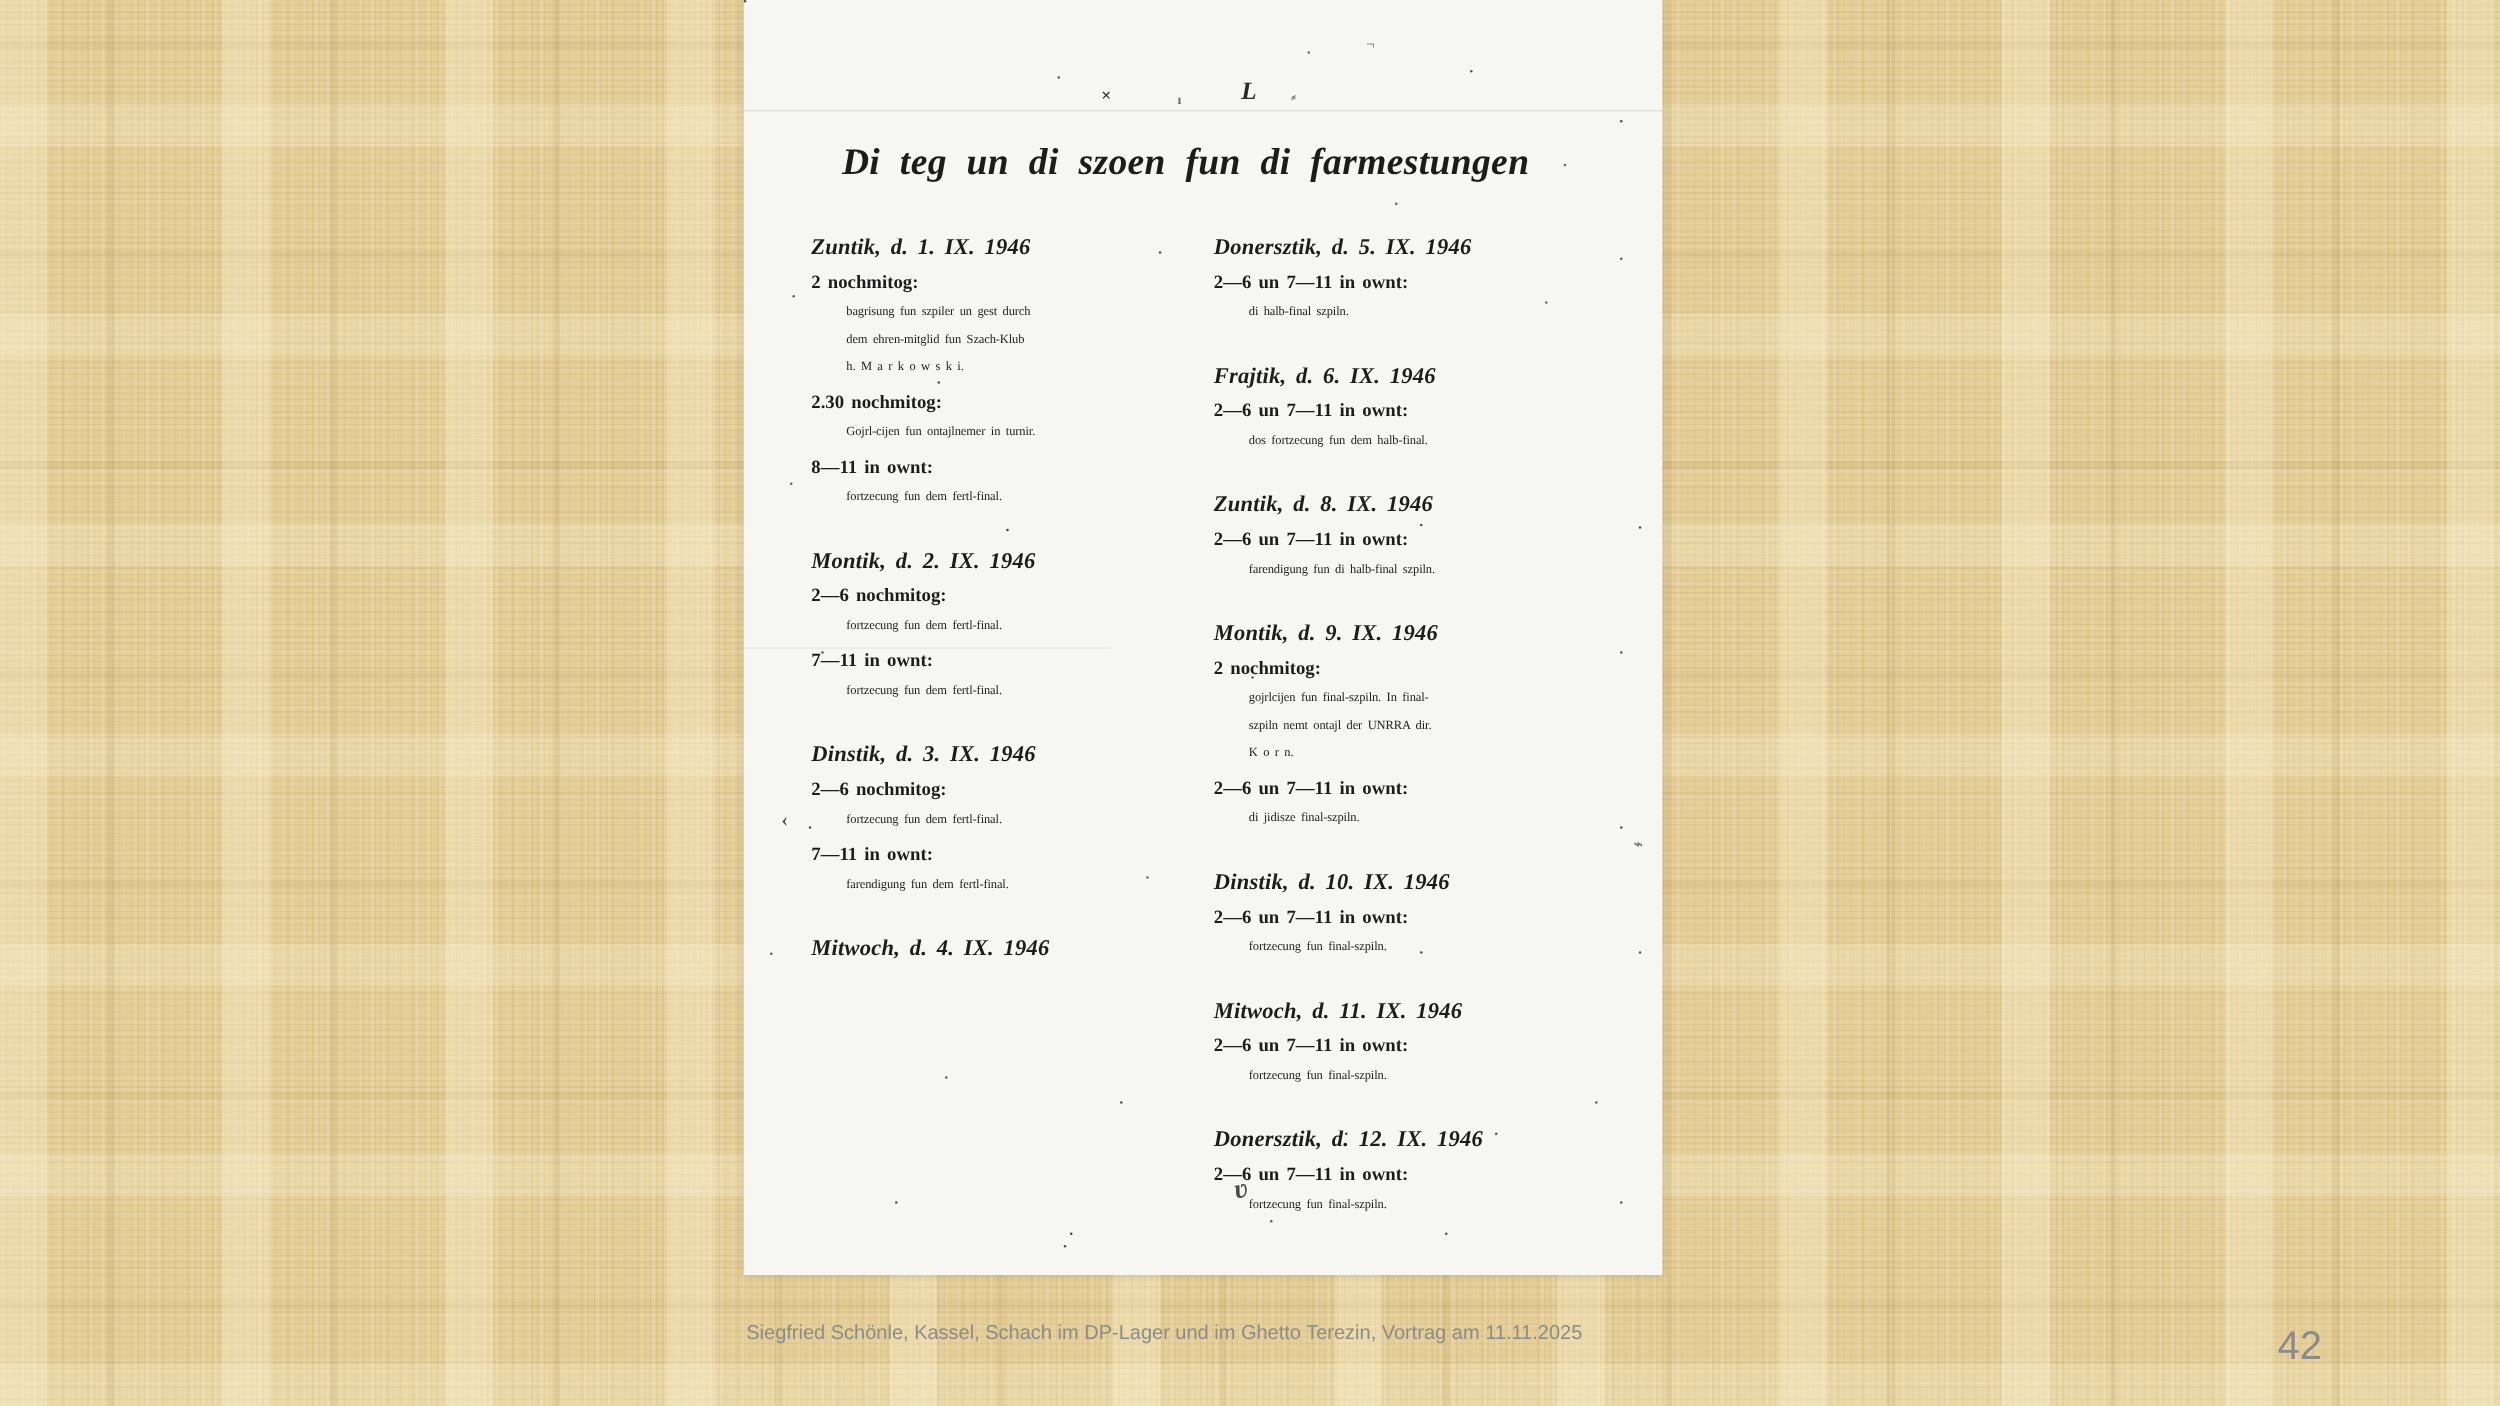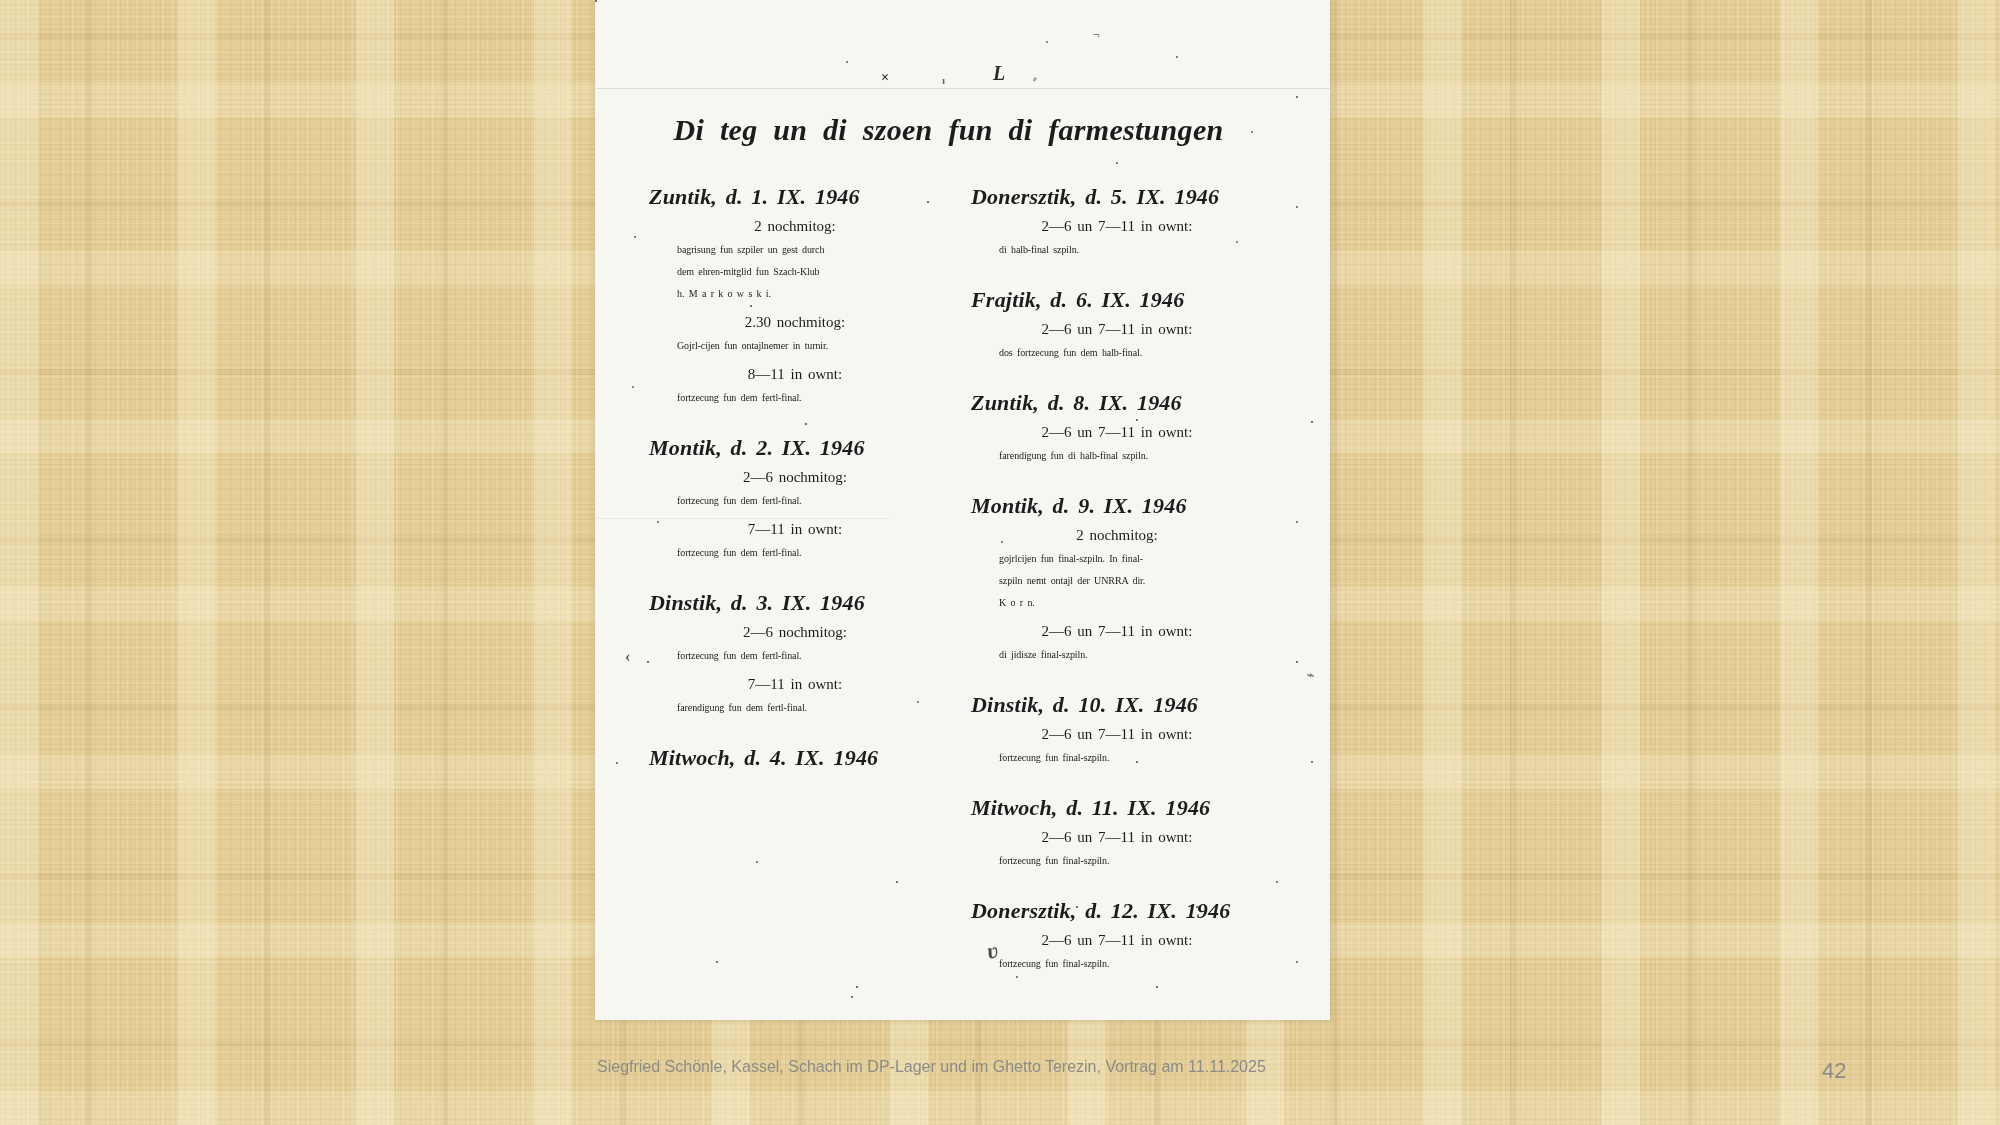--- a/index.html
+++ b/index.html
@@ -52,39 +52,39 @@
   .mk8{left:498px;top:28px;font-size:12px;opacity:.55;}
 
   .doc-title{
     margin:112px 0 0 0;text-align:center;transform:translateX(-14px);
     font-style:italic;font-weight:bold;font-size:30px;line-height:36px;
     word-spacing:8px;letter-spacing:.3px;
   }
   .columns{display:flex;gap:30px;margin:36px 0 0 54px;}
   .col{width:292px;flex:0 0 292px;}
   .entry h3{
-    font-style:italic;font-weight:bold;font-size:22px;line-height:26px;
+    font-style:italic;font-weight:bold;font-size:18px;line-height:26px;
     margin:26px 0 5px 0;word-spacing:3px;letter-spacing:.2px;
   }
   .entry:first-child h3{margin-top:0;}
   .slot{margin:0 0 5px 0;}
-  .time{font-weight:normal;font-size:15px;line-height:23px;margin:0;word-spacing:2px;text-align:center;}
+  .time{font-weight:bold;font-size:15px;line-height:23px;margin:0;word-spacing:2px;}
   .time:empty{display:none;}
   .desc{
     font-weight:normal;font-size:10px;line-height:22px;margin:1px 0 6px 28px;
     white-space:pre-line;word-spacing:2px;letter-spacing:-0.1px;
   }
   .footer-text{
     position:absolute;left:597px;top:1058px;
     font-family:"Liberation Sans", sans-serif;font-size:16px;
     color:var(--footer_text,#8b8b89);
   }
   .page-number{
     position:absolute;left:1822px;top:1058px;
-    font-family:"Liberation Sans", sans-serif;font-size:22px;
+    font-family:"Liberation Sans", sans-serif;font-size:32px;
     color:var(--footer_text,#8b8b89);
   }
 </style>
 </head>
 <body>
 
 <div class="slide-bg"></div>
 
 <div class="paper">
   <div class="specks"></div>

